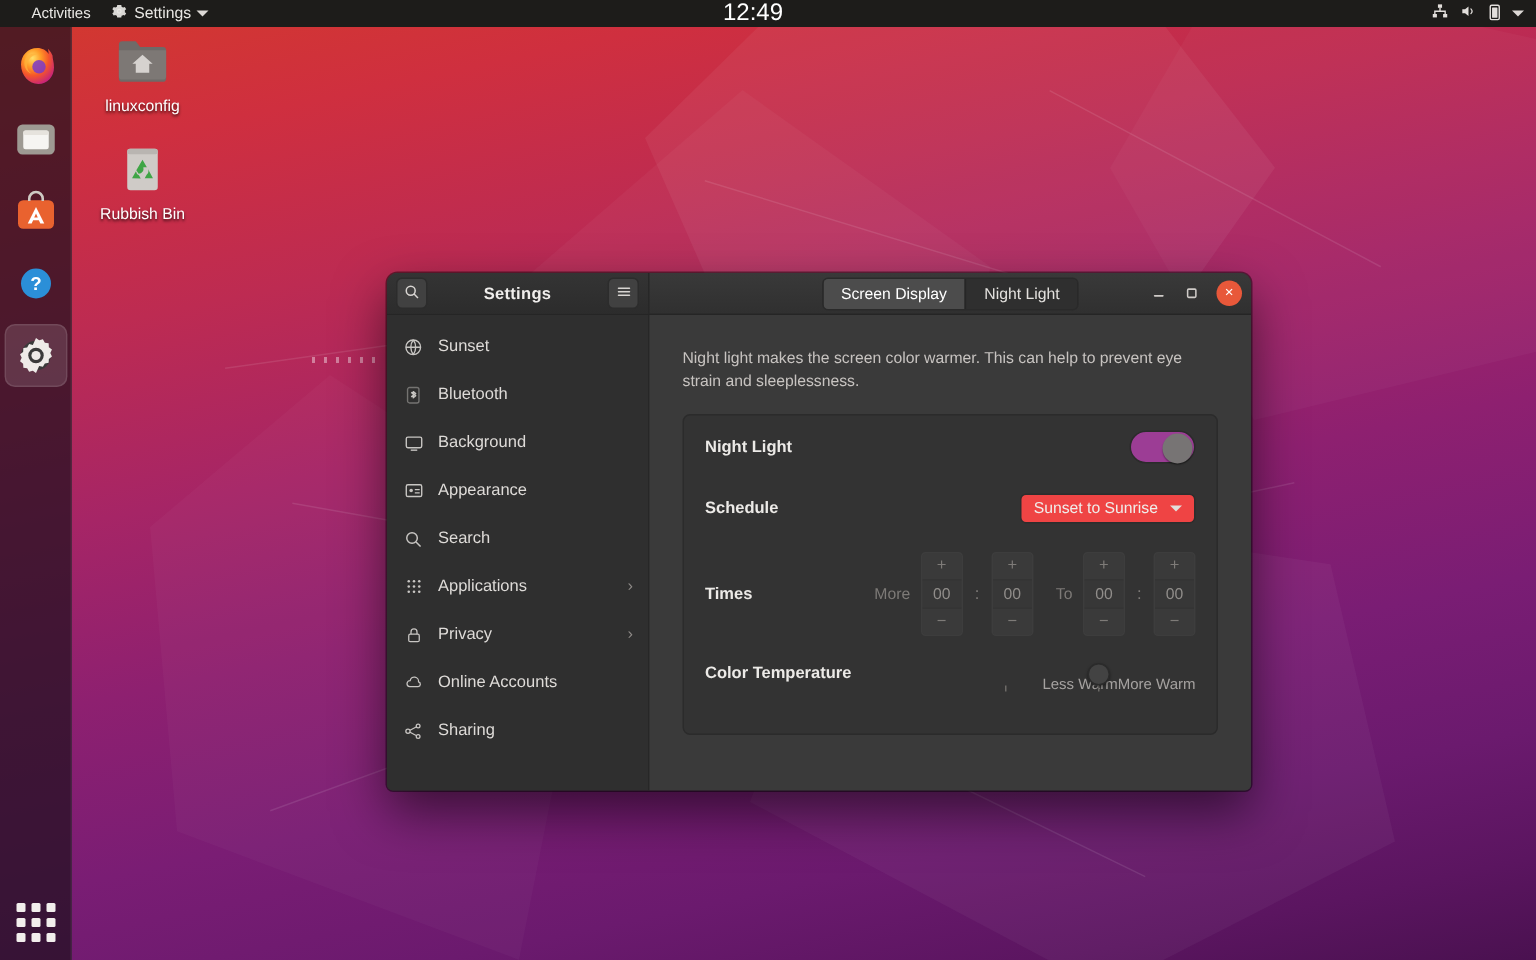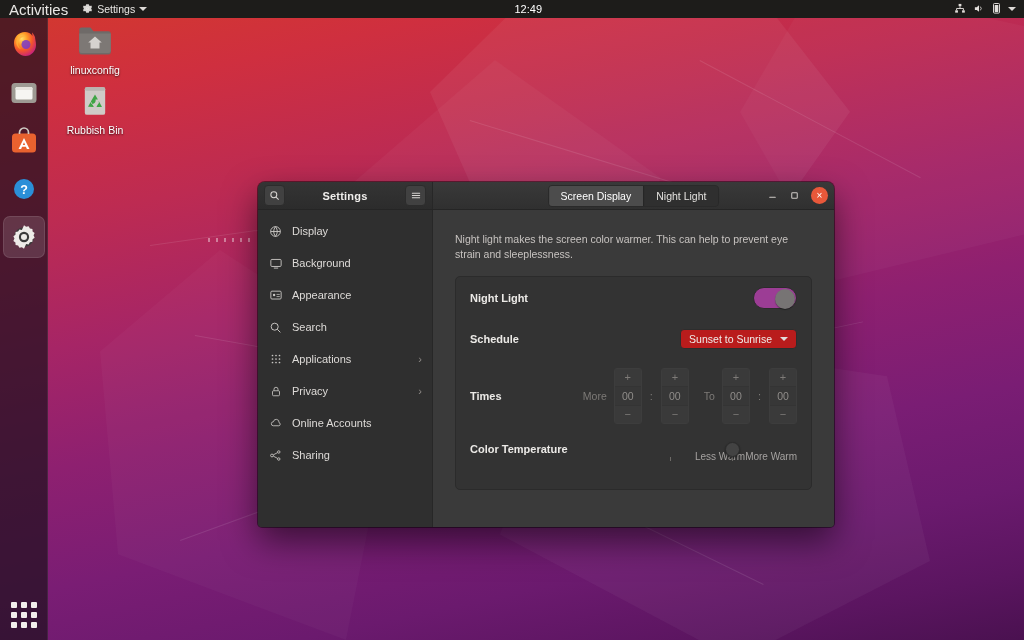--- a/index.html
+++ b/index.html
@@ -63,24 +63,24 @@
   #topbar {
     position: absolute; top: 0; left: 0; width: 1024px; height: 18px;
     background: #1d1c1a; color: #e6e4e1;
     display: flex; align-items: center;
     font-size: 10.5px; z-index: 40;
   }
   .tb-item {
     height: 18px; display: flex; align-items: center; gap: 4px;
     padding: 0 7px; color: #e9e7e4; white-space: nowrap;
   }
-  #tb-activities { margin-left: 2px; font-size: 15px; }
+  #tb-activities { margin-left: 14px; font-size: 10px; }
   #tb-clock {
     position: absolute; left: 0; right: 0; margin: 0 auto;
-    width: 60px; text-align: right; font-size: 11px; color: #fff;
+    width: 60px; text-align: left; font-size: 16px; color: #fff;
   }
   #tb-right {
     position: absolute; right: 4px; top: 0; height: 18px;
     display: flex; align-items: center; gap: 7px; padding-right: 4px;
   }
   .tb-ico { display: block; }
   .caret-dn {
     width: 0; height: 0; border-left: 4px solid transparent;
     border-right: 4px solid transparent; border-top: 4px solid #ddd9d6;
   }
@@ -115,21 +115,21 @@
   }
   #dock-apps i { background: #f2eeec; border-radius: 1px; display: block; }
 
   
   .desk-icon {
     position: absolute; width: 78px; text-align: center;
     color: #fff; font-size: 10.5px; text-shadow: 0 1px 2px rgba(0,0,0,0.75);
     z-index: 10;
   }
   #desk-home { top: 24px; left: 56px; }
-  #desk-trash { top: 84px; left: 56px; }
+  #desk-trash { top: 96px; left: 56px; }
   .desk-icon .glyph { display: block; margin: 0 auto 4px; }
   .desk-icon .cap { display: block; line-height: 12px; }
 
   
   #window {
     position: absolute; top: 182px; left: 258px; width: 576px; height: 345px;
     background: #353535; border-radius: 7px 7px 4px 4px;
     box-shadow: 0 14px 34px rgba(0,0,0,0.55), 0 0 0 1px rgba(0,0,0,0.45);
     overflow: hidden; z-index: 20;
     display: flex; flex-direction: column;
@@ -218,21 +218,21 @@
   }
   #toggle .knob {
     position: absolute; top: 1px; right: 1px; width: 20px; height: 20px;
     border-radius: 50%; background: #777474;
     box-shadow: 0 1px 1px rgba(0,0,0,0.35);
   }
 
   
   #schedule-dd {
     display: flex; align-items: center; gap: 8px;
-    background: #b91c1c; border: 1px solid #2d2d2d; border-radius: 4px;
+    background: #ef4444; border: 1px solid #2d2d2d; border-radius: 4px;
     padding: 3px 8px; color: #efedea; font-size: 10.5px;
   }
   #schedule-dd .caret {
     width: 0; height: 0; border-left: 4px solid transparent;
     border-right: 4px solid transparent; border-top: 4px solid #e2dedb;
   }
 
   
   #row-times { min-height: 74px; align-items: center; }
   .times-wrap { display: flex; align-items: center; gap: 7px; }
@@ -461,23 +461,32 @@
 
     <div id="sidebar">
 
       <div class="side-item">
         <span class="si-ico">
           <svg width="13" height="13" viewBox="0 0 24 24" fill="none" stroke="#dedbd8" stroke-width="1.7">
             <circle cx="12" cy="12" r="9"></circle>
               <path d="M3 12h18M12 3a15 15 0 010 18M12 3a15 15 0 000 18"></path>
           </svg>
         </span>
-        <span class="si-lbl">Display</span>
-      </div>
-
+        <span class="si-lbl">Sunset</span>
+      </div>
+
+      <div class="side-item">
+        <span class="si-ico">
+          <svg width="13" height="13" viewBox="0 0 24 24" fill="none" stroke="#dedbd8" stroke-width="1.7" stroke-linejoin="round">
+            <rect x="5" y="2.5" width="14" height="19" rx="2.5" opacity=".45"></rect>
+            <path d="M9.5 8.5l5.5 4-3 2.5V7.5l3 2.5-5.5 4"></path>
+          </svg>
+        </span>
+        <span class="si-lbl">Bluetooth</span>
+      </div>
 
       <div class="side-item">
         <span class="si-ico">
           <svg width="14" height="13" viewBox="0 0 24 24" fill="none" stroke="#dedbd8" stroke-width="1.7">
             <rect x="2.5" y="4.5" width="19" height="13" rx="2"></rect>
               <path d="M8 20.5h8"></path>
           </svg>
         </span>
         <span class="si-lbl">Background</span>
       </div>

